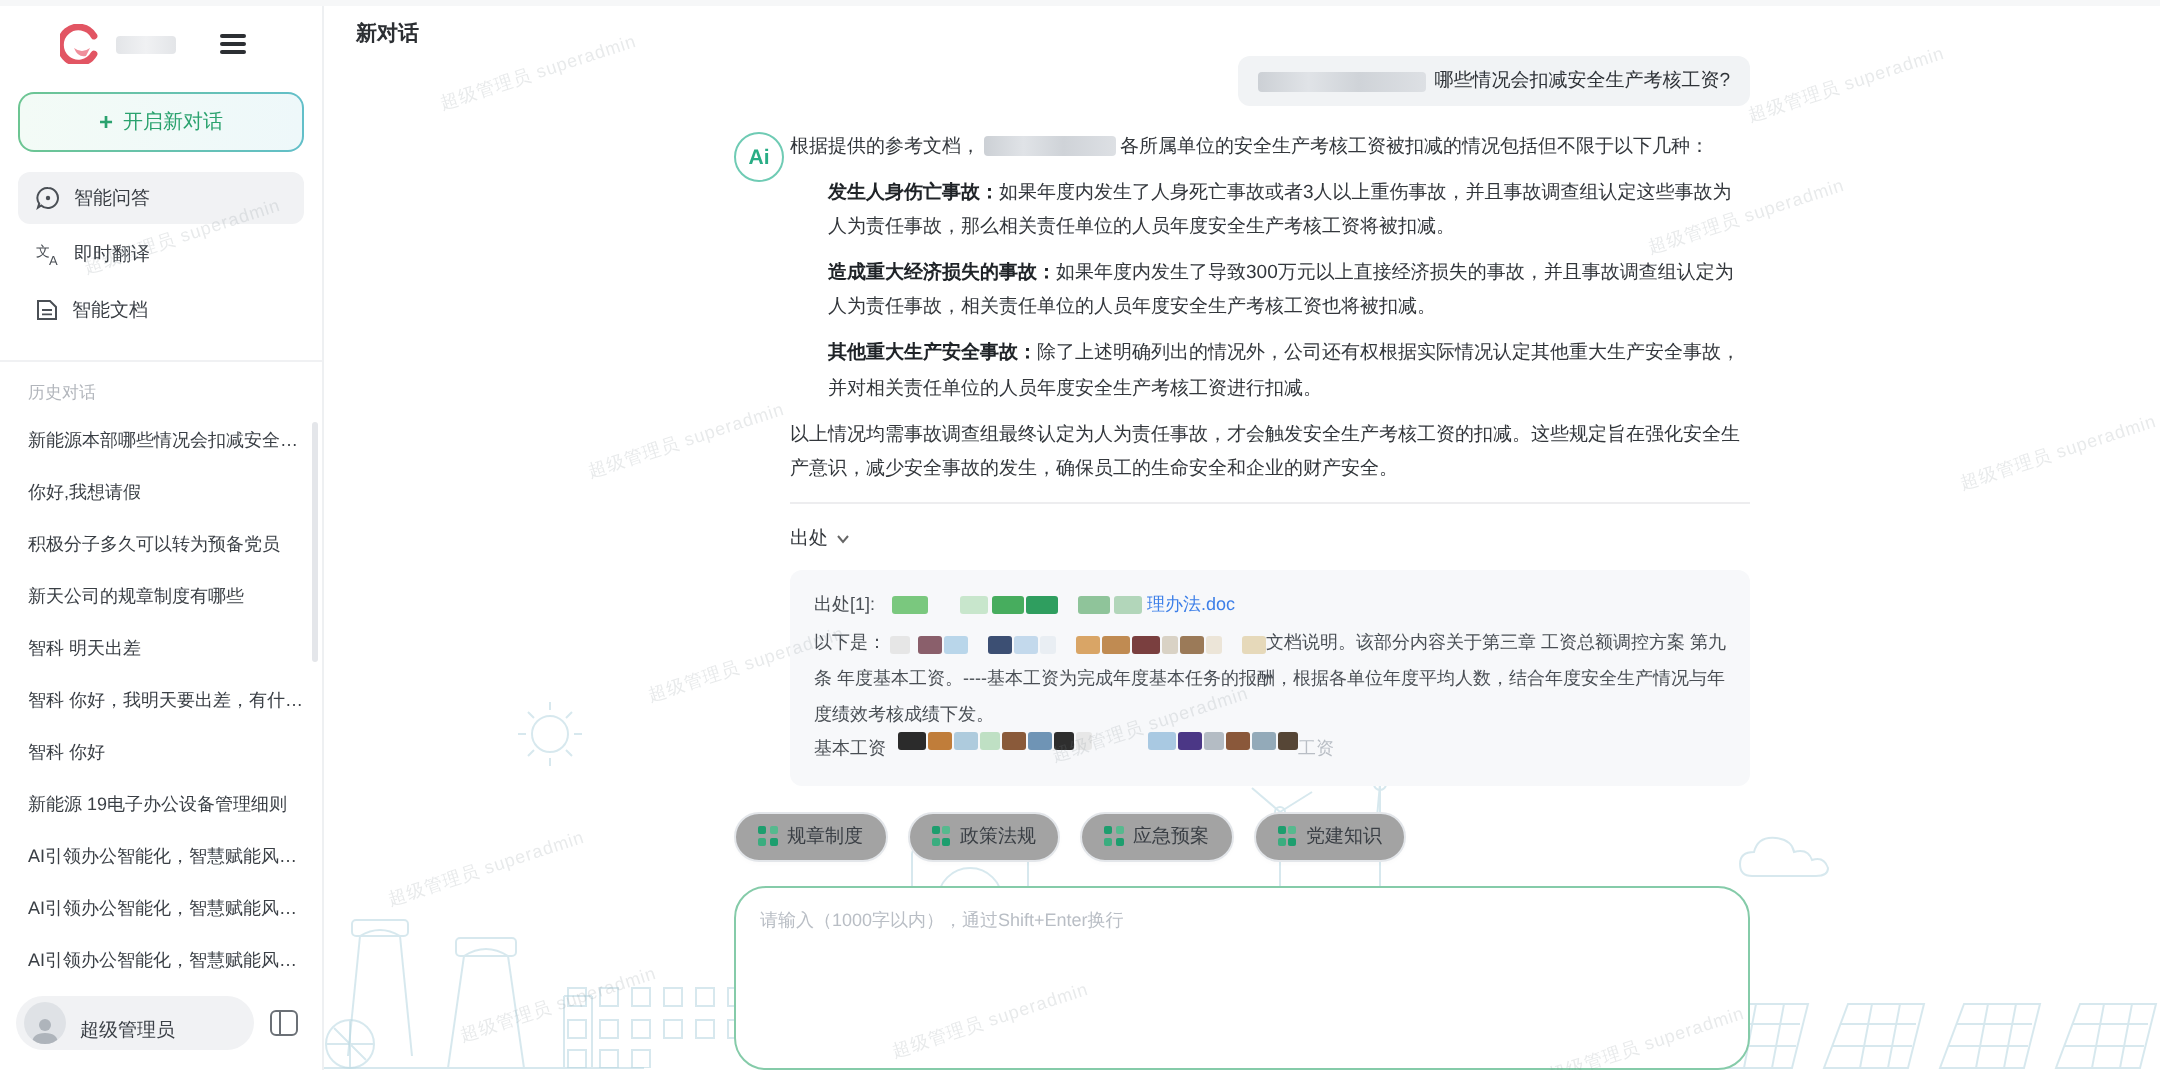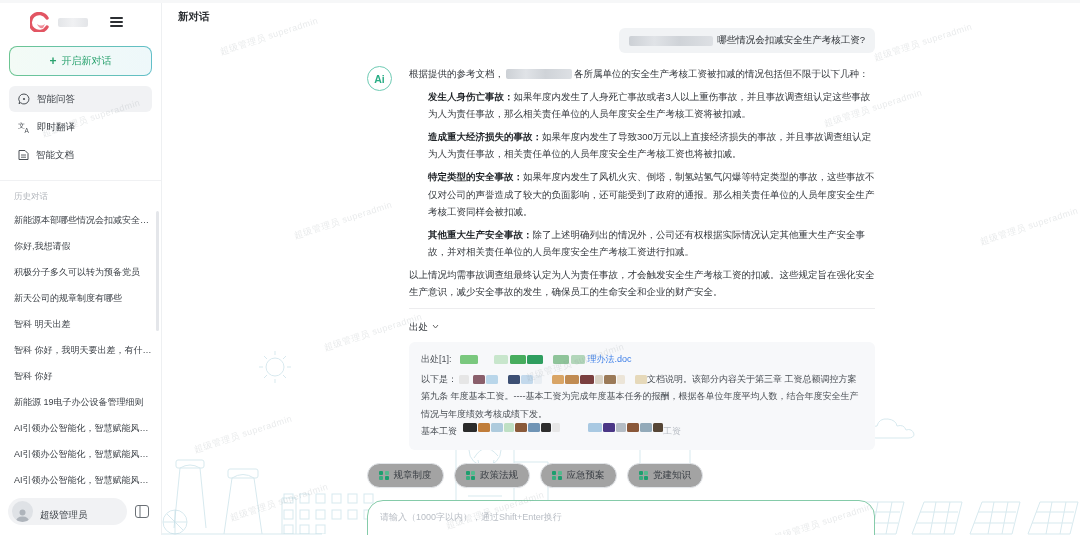--- a/index.html
+++ b/index.html
@@ -72,21 +72,21 @@
     background:#f1f3f5; border-radius:6px; padding:6px 10px; font-size:9.5px; color:#2e3237;
     display:flex; align-items:center; gap:2px; max-width:90%;
   }
   .redact {
     display:inline-block; height:10px; border-radius:2px; vertical-align:middle;
     background:linear-gradient(90deg,#ccd0d5,#e0e3e7 30%,#cfd3d8 60%,#dde0e4);
   }
   .redact.r-user { width:84px; margin-right:2px; }
   .redact.r-intro { width:66px; margin:0 2px; }
 
-  .msg-ai { display:flex; gap:17px; margin-top:12px; }
+  .msg-ai { display:flex; gap:3px; margin-top:12px; }
   .ai-avatar {
     width:25px; height:25px; min-width:25px; border-radius:50%; background:#fff;
     border:1.5px solid #6fcbb4; color:#29ad85; font-size:10.5px; font-weight:bold;
     display:flex; align-items:center; justify-content:center; margin-top:1px;
   }
   .ai-body { flex:1; font-size:9.5px; line-height:1.8; color:#33373c; }
   .ai-body p { margin-bottom:6px; }
   .ai-points { padding-left:19px; }
   .ai-points b { font-weight:bold; color:#1f2327;margin-top:14px; }
   .ai-divider { border:none; border-top:1px solid #ededef; margin:8px 0 9px; }
@@ -328,21 +328,20 @@
         <div class="ai-avatar">Ai</div>
         <div class="ai-body">
           <p><span>根据提供的参考文档，</span><span class="redact r-intro"></span><span>各所属单位的安全生产考核工资被扣减的情况包括但不限于以下几种：</span></p>
 
           <div class="ai-points">
 
               <p><b>发生人身伤亡事故：</b><span>如果年度内发生了人身死亡事故或者3人以上重伤事故，并且事故调查组认定这些事故为人为责任事故，那么相关责任单位的人员年度安全生产考核工资将被扣减。</span></p>
 
               <p><b>造成重大经济损失的事故：</b><span>如果年度内发生了导致300万元以上直接经济损失的事故，并且事故调查组认定为人为责任事故，相关责任单位的人员年度安全生产考核工资也将被扣减。</span></p>
 
-              <p><b>特定类型的安全事故：</b><span>如果年度内发生了风机火灾、倒塔，制氢站氢气闪爆等特定类型的事故，这些事故不仅对公司的声誉造成了较大的负面影响，还可能受到了政府的通报。那么相关责任单位的人员年度安全生产考核工资同样会被扣减。</span></p>
 
               <p><b>其他重大生产安全事故：</b><span>除了上述明确列出的情况外，公司还有权根据实际情况认定其他重大生产安全事故，并对相关责任单位的人员年度安全生产考核工资进行扣减。</span></p>
 
           </div>
 
           <p>以上情况均需事故调查组最终认定为人为责任事故，才会触发安全生产考核工资的扣减。这些规定旨在强化安全生产意识，减少安全事故的发生，确保员工的生命安全和企业的财产安全。</p>
 
           <hr class="ai-divider">
 
           <div class="src-toggle">

